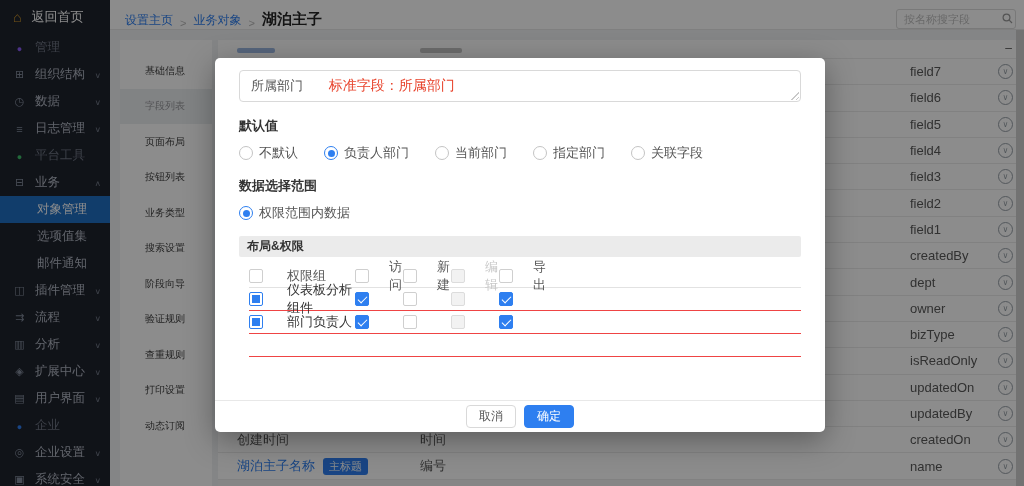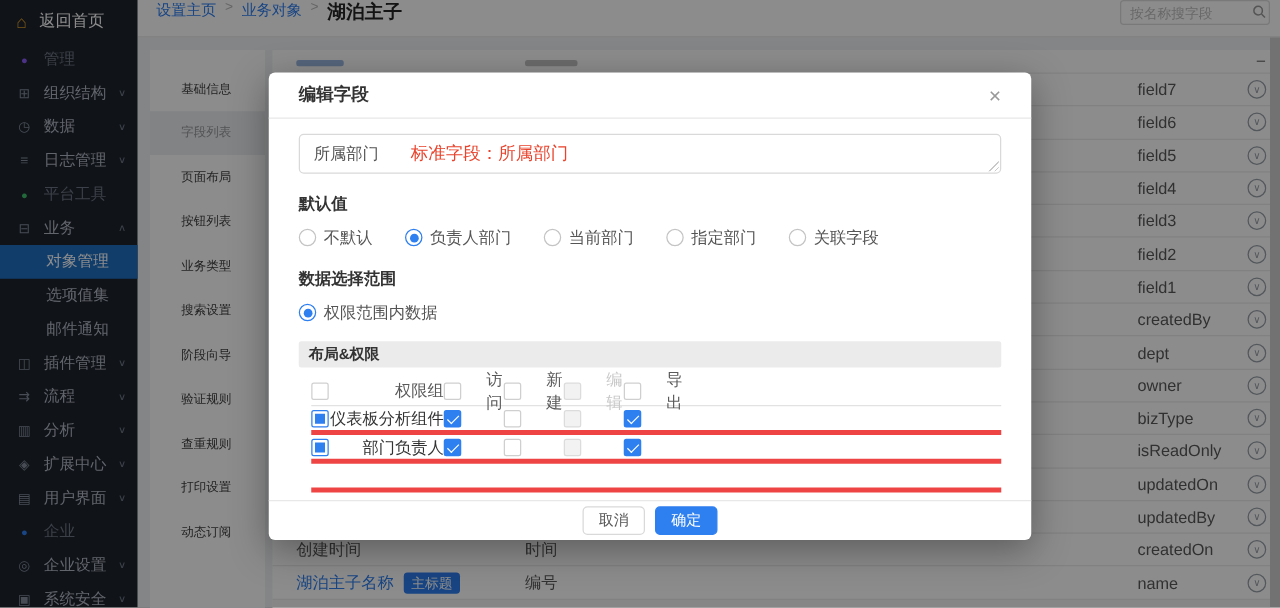--- a/index.html
+++ b/index.html
@@ -19,21 +19,21 @@
   .chev { margin-left:auto; font-size:9px; color:#6e7583; transform:scaleY(.85); }
   .i-dot-purple::before{content:"●";color:#8a5cf5;font-size:9px}
   .i-dot-green::before{content:"●";color:#3fbf6b;font-size:9px}
   .i-dot-blue::before{content:"●";color:#2e7ff0;font-size:9px}
   .i-org::before{content:"⊞"} .i-clock::before{content:"◷"} .i-log::before{content:"≡"}
   .i-biz::before{content:"⊟"} .i-plugin::before{content:"◫"} .i-flow::before{content:"⇉"}
   .i-chart::before{content:"▥"} .i-expand::before{content:"◈"} .i-ui::before{content:"▤"}
   .i-gear::before{content:"◎"} .i-shield::before{content:"▣"}
 
   
-  .topbar { position:absolute; left:110px; top:0; width:914px; height:30px; background:#fff; border-bottom:1px solid #e8e8e8; display:flex; align-items:flex-start; padding:0 8px 0 15px; }
+  .topbar { position:absolute; left:110px; top:0; width:914px; height:30px; background:#fff; border-bottom:1px solid #e8e8e8; display:flex; align-items:flex-end; padding:0 8px 0 15px; }
   .crumb { color:#2e7ff0; font-size:12px; cursor:pointer; }
   .crumb-sep { color:#b9b9b9; font-size:11px; margin:0 7px; }
   .page-title { color:#262626; font-size:15px; font-weight:700; }
   .searchbox { margin-left:auto; width:120px; height:20px; border:1px solid #dcdcdc; border-radius:3px; background:#fff; display:flex; align-items:center; padding:0 2px 0 7px; }
   .searchbox .ph { color:#bfbfbf; font-size:11px; flex:1; }
   .searchbox svg { flex:none; }
 
   
   .submenu { position:absolute; left:120px; top:40px; width:92px; height:446px; background:#fff; padding-top:13px; }
   .submenu-item { height:35.5px; display:flex; align-items:center; padding-left:25px; font-size:10px; color:#3f3f3f; cursor:pointer; }
@@ -70,23 +70,23 @@
     background:linear-gradient(135deg,transparent 0 55%,#c9c9c9 55% 63%,transparent 63% 78%,#c9c9c9 78% 86%,transparent 86%); }
   .m-label { font-size:13px; color:#333; margin-top:15px; font-weight:700; }
   .opt-row { display:flex; gap:26px; margin-top:9px; }
   .opt { display:flex; align-items:center; gap:6px; font-size:13px; color:#555; cursor:pointer; }
   .radio { width:14px; height:14px; border:1px solid #c4c4c4; border-radius:50%; background:#fff; position:relative; flex:none; }
   .opt.selected .radio { border-color:#2e7ff0; }
   .opt.selected .radio::after { content:""; position:absolute; left:2.5px; top:2.5px; width:7px; height:7px; border-radius:50%; background:#2e7ff0; }
   .section-bar { margin-top:14px; background:#ebebeb; font-size:12px; font-weight:700; color:#333; padding:2px 8px; border-radius:2px; }
   .assign { font-size:13px; color:#333; margin-top:9px; }
   .perm { margin-top:8px; padding-left:10px; }
-  .p-row { display:flex; align-items:center; height:23px; border-bottom:4px solid #ef4444; }
+  .p-row { display:flex; align-items:center; height:23px; border-bottom:1px solid #ef4444; }
   .p-row.p-head { border-bottom:1px solid #e2e2e2; color:#595959; }
-  .p-col0 { width:106px; display:flex; align-items:center; gap:0; font-size:13px;justify-content:space-between; }
+  .p-col0 { width:106px; display:flex; align-items:center; gap:24px; font-size:13px; }
   .p-col { width:48px; display:flex; align-items:center; gap:20px; font-size:13px; color:#595959; }
   .p-col.disabled { color:#c8c8c8; }
   .cb { width:14px; height:14px; border:1px solid #cfcfcf; border-radius:2px; background:#fff; position:relative; flex:none; cursor:pointer; }
   .cb.checked { background:#2e7ff0; border-color:#2e7ff0; }
   .cb.checked::after { content:""; position:absolute; left:4px; top:1px; width:4px; height:8px; border:solid #fff; border-width:0 1.5px 1.5px 0; transform:rotate(45deg); }
   .cb.disabled { background:#f2f2f2; border-color:#dcdcdc; cursor:default; }
   .cb.indet { border-color:#2e7ff0; }
   .cb.indet::after { content:""; position:absolute; left:2px; top:2px; right:2px; bottom:2px; background:#2e7ff0; }
   .m-foot { flex:none; height:32px; border-top:1px solid #e8e8e8; display:flex; align-items:center; justify-content:center; gap:8px; padding:0 16px; }
   .btn { height:23px; padding:0 12px; border-radius:4px; font-size:12px; display:flex; align-items:center; cursor:pointer; }
@@ -394,24 +394,20 @@
       <div class="side-item">
         <span class="s-ic i-shield"></span>
         <span>系统安全</span>
         <span class="chev">∨</span>
       </div>
   </div>
 
   <div class="mask"></div>
 
   <div class="modal">
-    <div class="m-head">
-      <span class="m-title">编辑字段</span>
-      <span class="m-close">×</span>
-    </div>
     <div class="m-body">
       <div class="m-textarea">
         <span>所属部门</span>
         <span class="ann">标准字段：所属部门</span>
         <span class="resize-grip"></span>
       </div>
 
       <div class="m-label">默认值</div>
       <div class="opt-row">
         <span class="opt">

